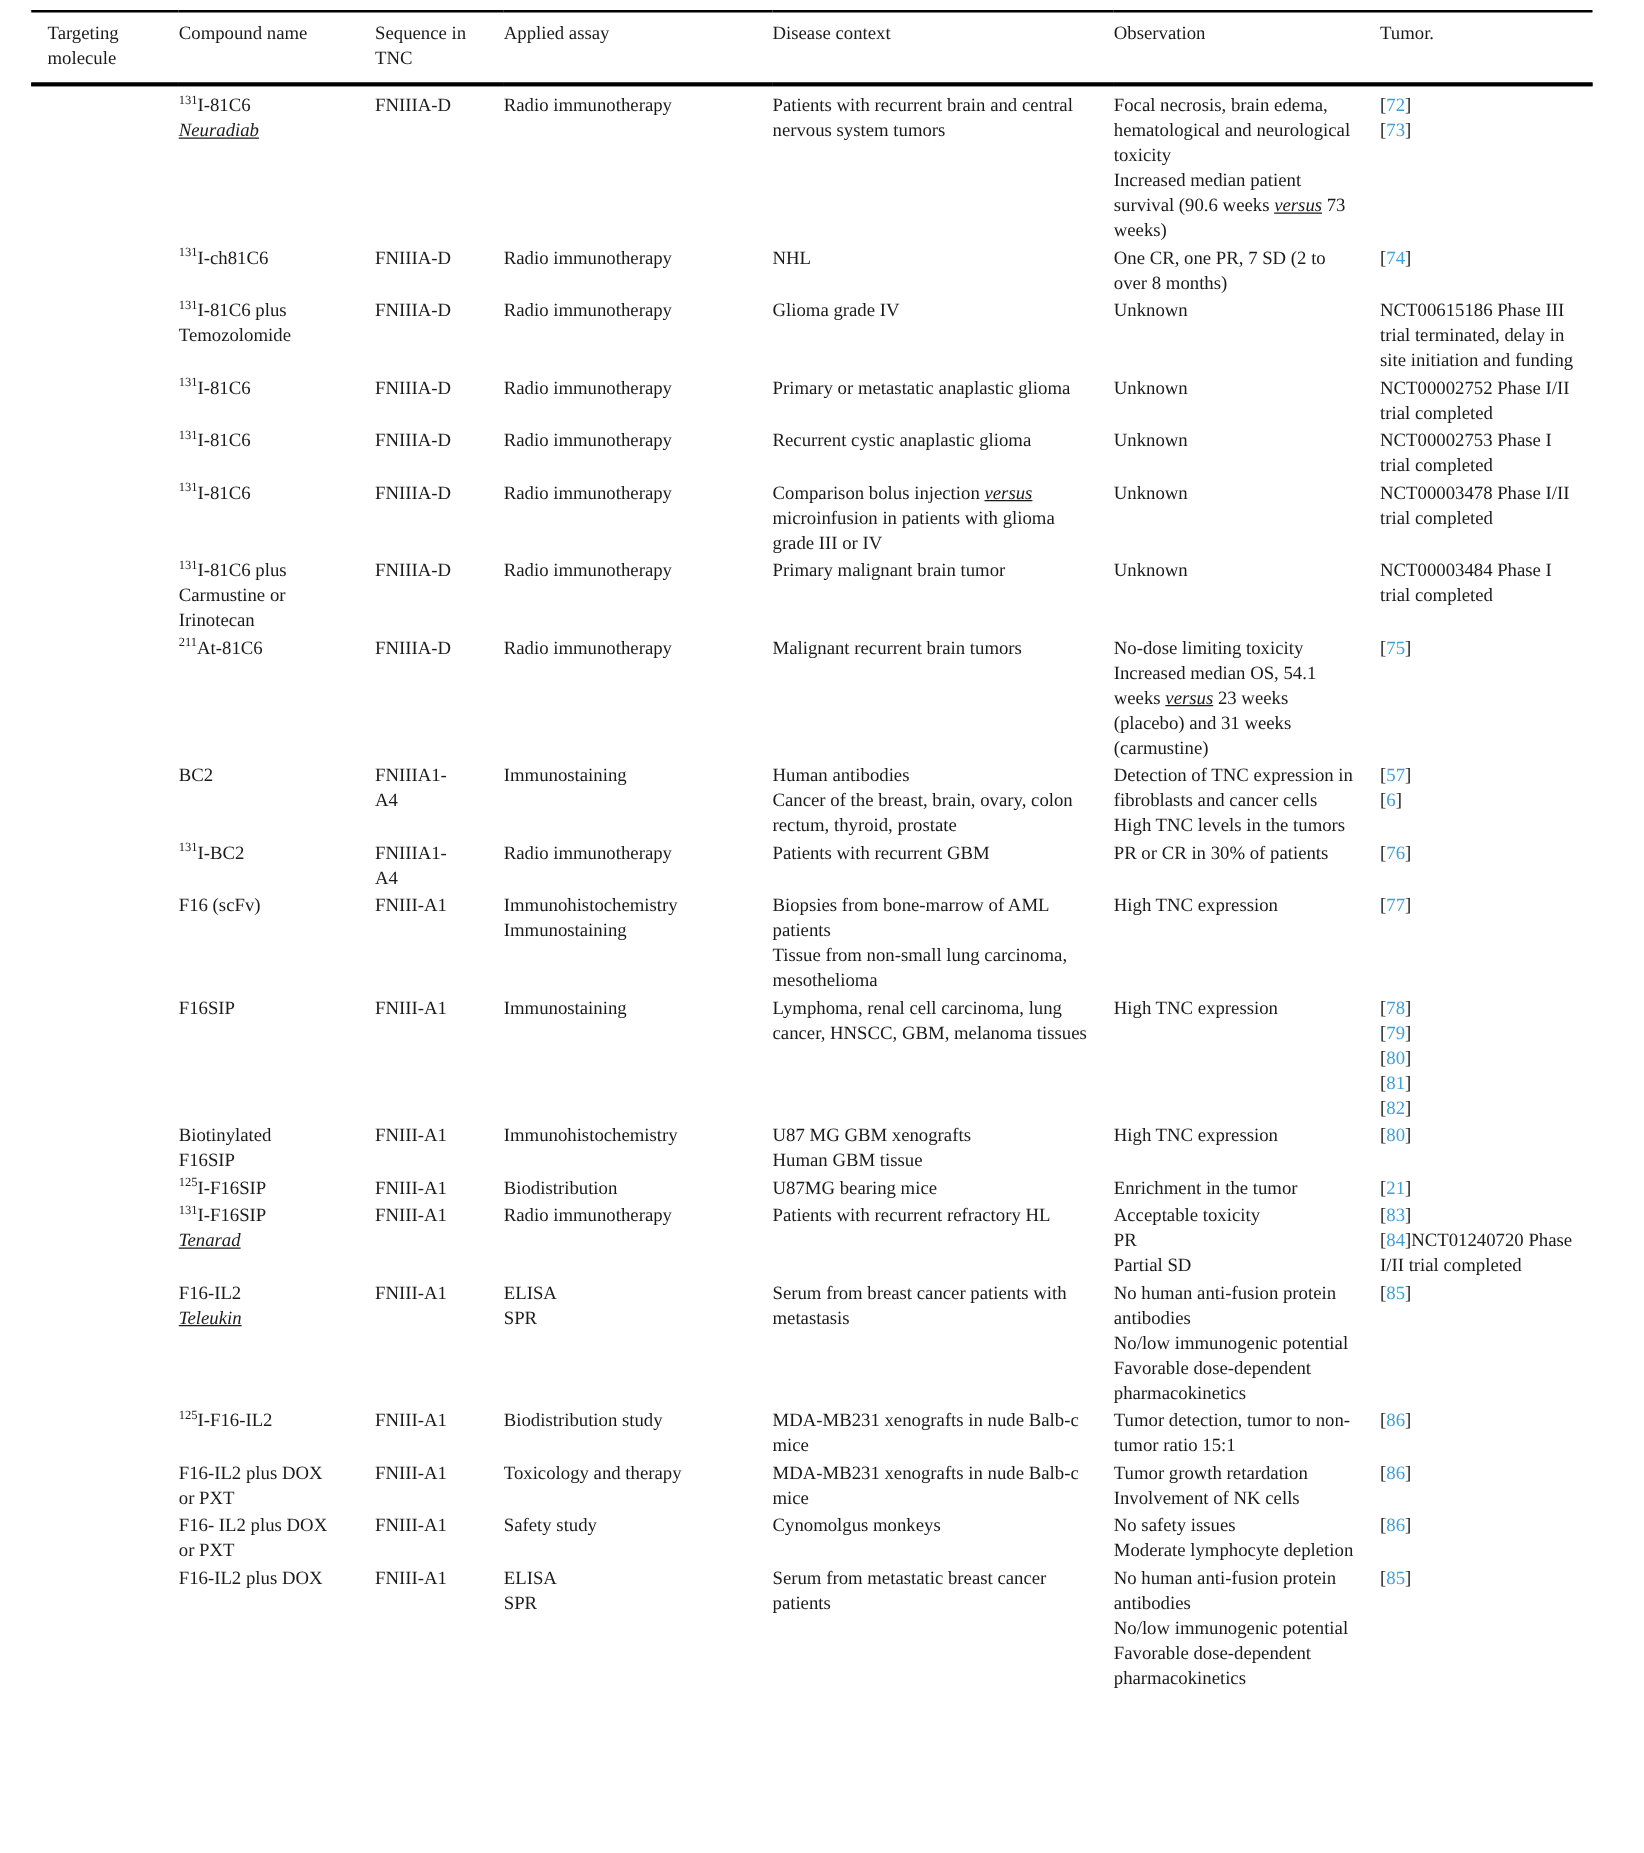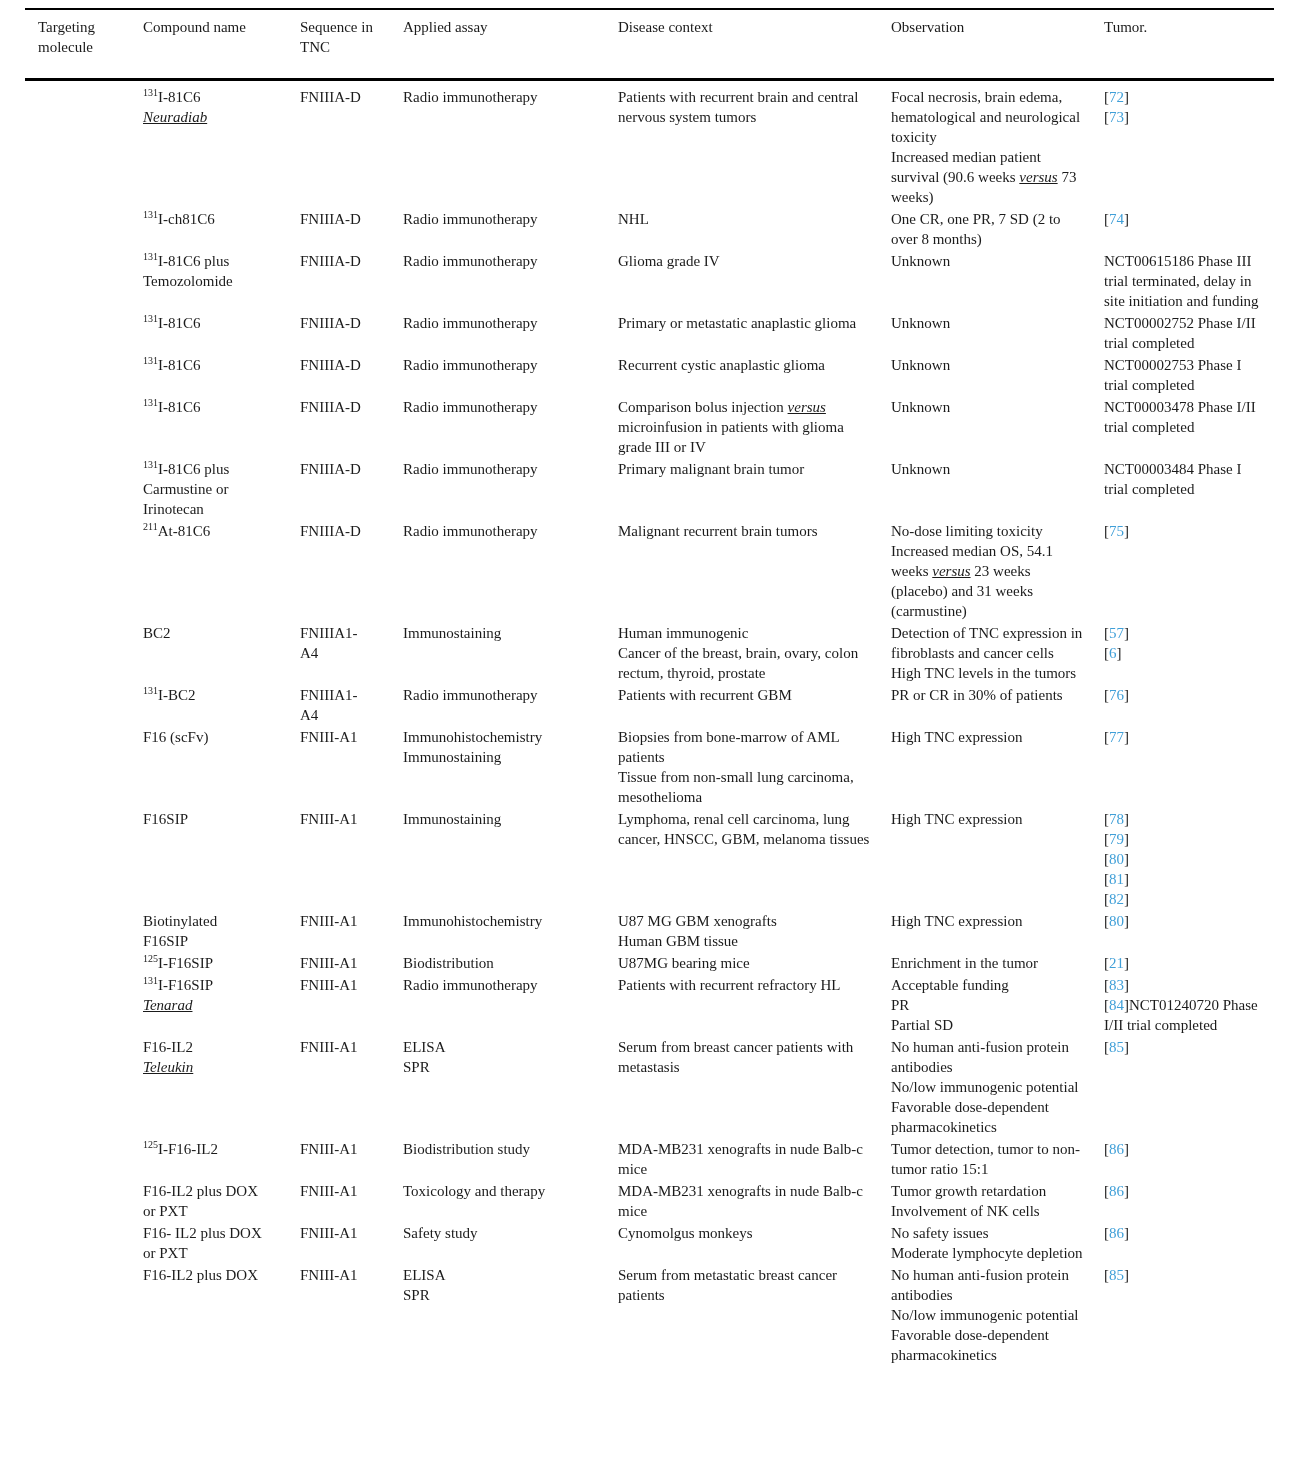--- a/index.html
+++ b/index.html
@@ -27,21 +27,21 @@
     border-collapse: collapse;
     table-layout: fixed;
     border-top: 2px solid var(--rule-color);
   }
   thead th {
     text-align: left;
     font-weight: normal;
     vertical-align: top;
     font-size: 15px;
     line-height: 20px;
-    padding: 7px 14px 21px 0;
+    padding: 7px 14px 9px 0;
     border-bottom: 3px solid var(--rule-color);
   }
   tbody td {
     vertical-align: top;
     font-size: 15px;
     line-height: 20px;
     padding: 0 14px 2px 0;
   }
   tbody tr:first-child td { padding-top: 6px; }
   th.col-targeting, td.col-targeting { padding-left: 13px; }
@@ -261,21 +261,21 @@
             <div class="para">BC2</div>
           </td>
           <td class="col-sequence">
             <div class="para">FNIIIA1-</div>
             <div class="para">A4</div>
           </td>
           <td class="col-assay">
             <div class="para">Immunostaining</div>
           </td>
           <td class="col-disease">
-            <div class="para">Human immunogenic</div>
+            <div class="para">Human antibodies</div>
             <div class="para">Cancer of the breast, brain, ovary, colon rectum, thyroid, prostate</div>
           </td>
           <td class="col-observation">
             <div class="para">Detection of TNC expression in fibroblasts and cancer cells</div>
             <div class="para">High TNC levels in the tumors</div>
           </td>
           <td class="col-refs">
             <div class="para">[<span class="ref">57</span>]</div>
             <div class="para">[<span class="ref">6</span>]</div>
           </td>
@@ -403,21 +403,21 @@
           <td class="col-sequence">
             <div class="para">FNIII-A1</div>
           </td>
           <td class="col-assay">
             <div class="para">Radio immunotherapy</div>
           </td>
           <td class="col-disease">
             <div class="para">Patients with recurrent refractory HL</div>
           </td>
           <td class="col-observation">
-            <div class="para">Acceptable funding</div>
+            <div class="para">Acceptable toxicity</div>
             <div class="para">PR</div>
             <div class="para">Partial SD</div>
           </td>
           <td class="col-refs">
             <div class="para">[<span class="ref">83</span>]</div>
             <div class="para">[<span class="ref">84</span>]NCT01240720 Phase I/II trial completed</div>
           </td>
         </tr>
         <tr>
           <td class="col-targeting"></td>

